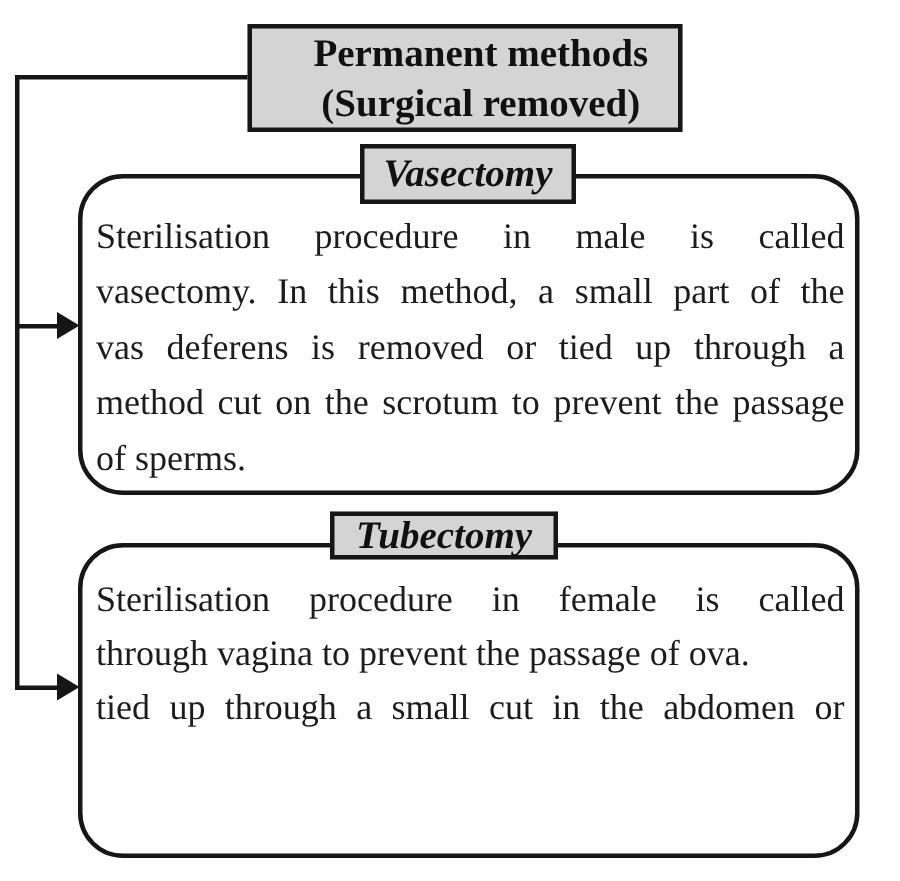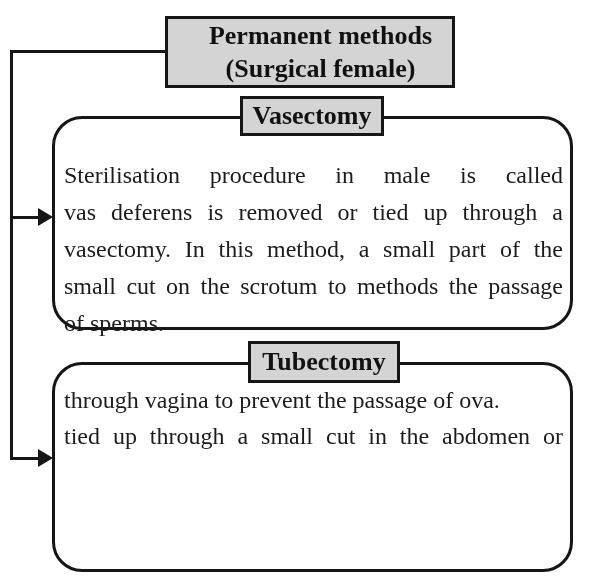--- a/index.html
+++ b/index.html
@@ -71,68 +71,70 @@
   }
   .bl {
     text-align: justify;
     text-align-last: justify;
     white-space: nowrap;
   }
   .bl.last {
     text-align-last: left;
     font-family: Liberation Serif, serif;
   }
-  #vasectomy-card .body { top: 38px; line-height: 37px; }
+  #vasectomy-card .body { top: 21px; line-height: 37px; }
   #tubectomy-card .body { top: 17px; line-height: 36px; }
   
   .card-label {
     position: absolute;
     box-sizing: border-box;
     background: var(--label-fill, #d4d4d4);
     border: 3px solid var(--border, #161616);
     display: flex;
     justify-content: center;
     align-items: center;
     font-weight: bold;
     font-size: 26px;
     color: #111111;
     z-index: 2;
+    font-style: italic;
   }
 </style>
 </head>
 <body>
 
 <div class="canvas" style="--background: #fefefe; --label-fill: #d4d4d4; --border: #161616; --text: #1c1c1c;">
 
   <div class="conn v" style="left:10px; top:50px; height:410px;"></div>
   <div class="conn h" style="left:10px; top:50px; width:156px;"></div>
 
   <div class="conn h" style="left:10px; top:216px; width:32px;"></div>
   <div class="arrowhead" style="left:38px; top:208px;"></div>
 
   <div class="conn h" style="left:10px; top:457px; width:32px;"></div>
   <div class="arrowhead" style="left:38px; top:449px;"></div>
 
   <div class="title-box">
     <div class="title-line">Permanent methods</div>
-    <div class="title-line">(Surgical female)</div>
+    <div class="title-line">(Surgical removed)</div>
   </div>
 
   <div class="card" id="vasectomy-card" style="top:116px; height:214px;">
     <div class="body">
       <div class="bl">Sterilisation procedure in male is called</div>
+      <div class="bl">vasectomy. In this method, a small part of the</div>
       <div class="bl">vas deferens is removed or tied up through a</div>
-      <div class="bl">vasectomy. In this method, a small part of the</div>
-      <div class="bl">small cut on the scrotum to methods the passage</div>
+      <div class="bl">method cut on the scrotum to prevent the passage</div>
       <div class="bl last">of sperms.</div>
     </div>
   </div>
   <div class="card-label" style="left:240px; top:96px; width:144px; height:40px;">Vasectomy</div>
 
   <div class="card" id="tubectomy-card" style="top:362px; height:210px;">
     <div class="body">
+      <div class="bl">Sterilisation procedure in female is called</div>
       <div class="bl last">through vagina to prevent the passage of ova.</div>
       <div class="bl">tied up through a small cut in the abdomen or</div>
     </div>
   </div>
-  <div class="card-label" style="left:248px; top:341px; width:152px; height:42px;">Tubectomy</div>
+  <div class="card-label" style="left:220px; top:341px; width:152px; height:32px;">Tubectomy</div>
 
 </div>
 
 </body></html>

